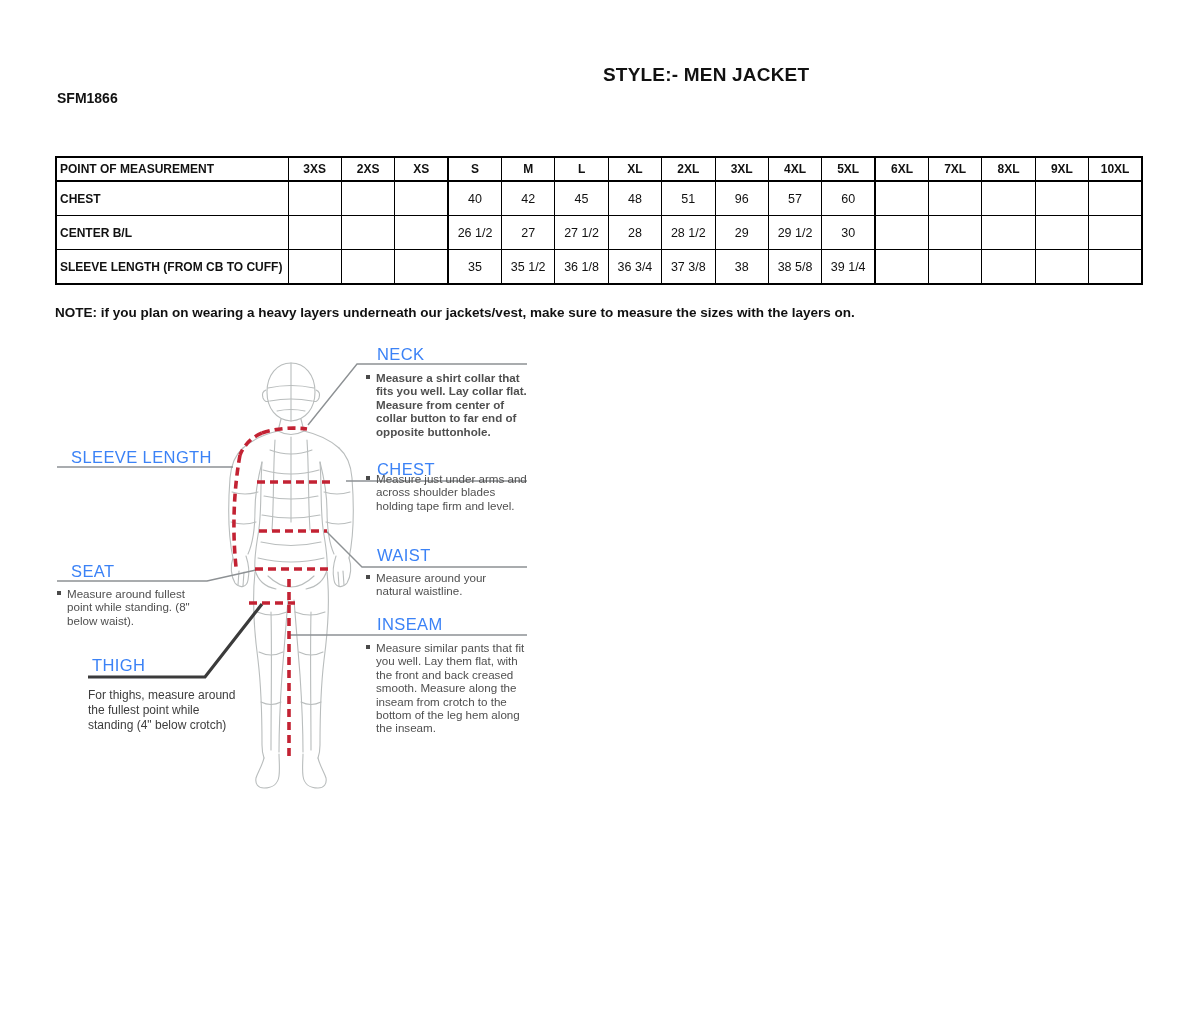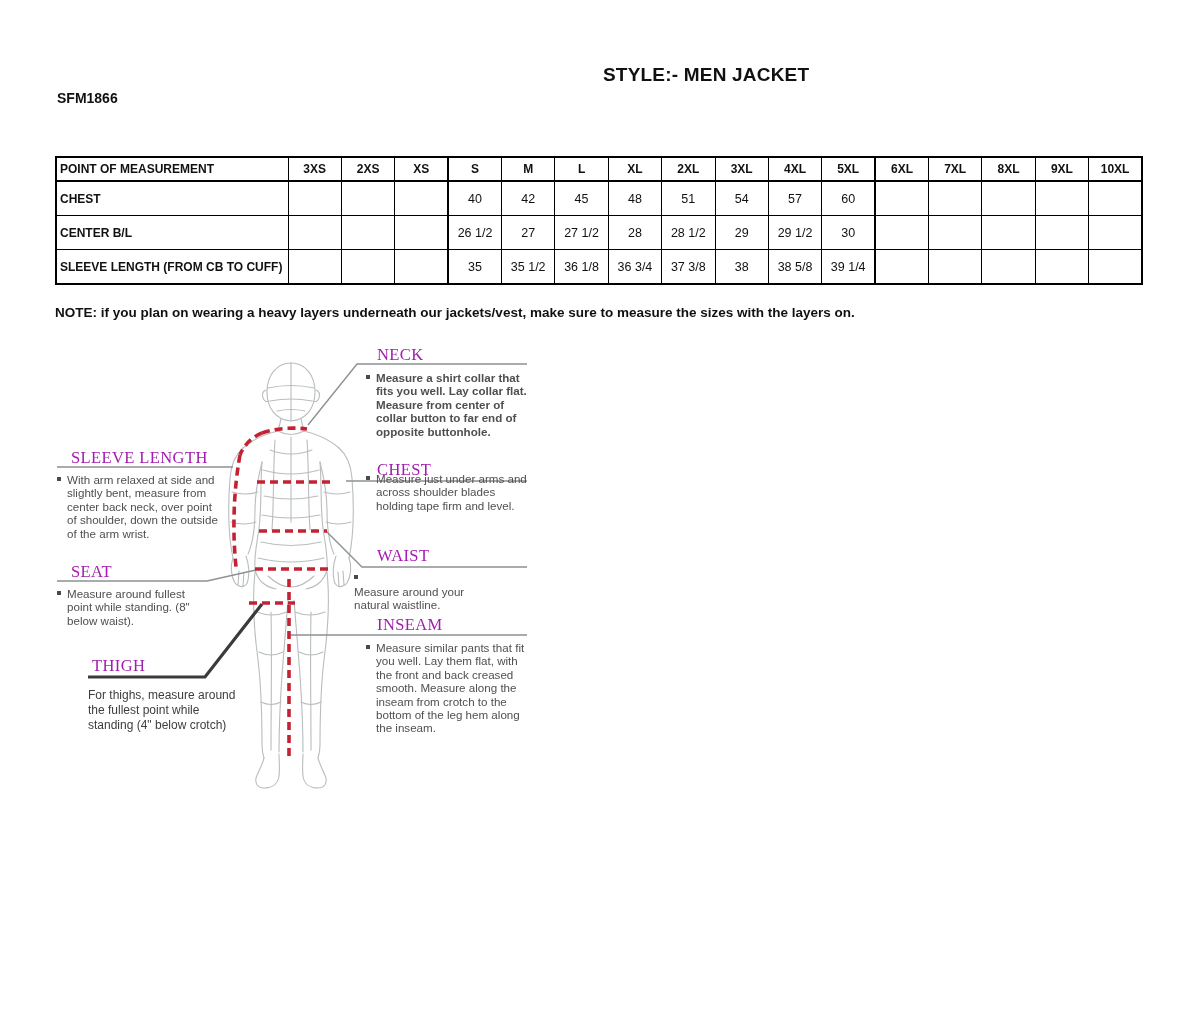--- a/index.html
+++ b/index.html
@@ -19,21 +19,21 @@
   .size-table .rowlabel { text-align:left; font-weight:bold; padding-left:3px; font-size:12px; }
   .size-table .b2l { border-left-width:2px; }
   col.c-pom { width:232px; }
 
   .diagram-svg { position:absolute; left:0; top:0; pointer-events:none; }
   .fig  { stroke:var(--figure-outline,#b9bdbd); fill:none; stroke-width:1.1; stroke-linecap:round; }
   .meas { stroke:var(--measure-line,#c32233);  fill:none; stroke-width:3.6; stroke-dasharray:8 5; }
   .lead { stroke:var(--leader-line,#8d9194);   fill:none; stroke-width:1.4; }
   .lead-dark { stroke:var(--thigh-leader,#3b3b3b); fill:none; stroke-width:3.2; }
 
-  .h-label { position:absolute; font-size:16.5px; color:#a21caf; letter-spacing:.4px;font-family:Liberation Serif, serif; }
+  .h-label { position:absolute; font-size:16.5px; color:#3b82f6; letter-spacing:.4px; }
   .anno { position:absolute; display:flex; gap:6px; font-size:11.6px; line-height:13.4px; color:#4f4f4f; }
   .anno .bullet { width:4px; height:4px; background:#4a4a4a; margin-top:4px; flex:none; }
   .anno.plain { color:#3d3d3d; font-size:12px; line-height:15px; }
   .anno .t { display:block; }
 </style>
 </head>
 <body>
 
 <div class="page">
 
@@ -85,21 +85,21 @@
       <tr>
         <td class="rowlabel">CHEST</td>
         <td></td>
         <td></td>
         <td></td>
         <td class="b2l">40</td>
         <td>42</td>
         <td>45</td>
         <td>48</td>
         <td>51</td>
-        <td>54</td>
+        <td>96</td>
         <td>57</td>
         <td>60</td>
         <td class="b2l"></td>
         <td></td>
         <td></td>
         <td></td>
         <td></td>
       </tr>
       <tr>
         <td class="rowlabel">CENTER B/L</td>
@@ -233,39 +233,35 @@
     </g>
   </svg>
 
   <div class="h-label" style="left:377px; top:345px;">NECK</div>
   <div class="anno" style="left:366px; top:371px; width:162px;font-weight:bold;">
     <span class="bullet"></span>
     <span class="t">Measure a shirt collar that fits you well. Lay collar flat. Measure from center of collar button to far end of opposite buttonhole.</span>
   </div>
 
   <div class="h-label" style="left:71px; top:448px;text-align:center;">SLEEVE LENGTH</div>
-  <div class="anno" style="left:57px; top:473px; width:164px;">
-    <span class="bullet"></span>
-    <span class="t">With arm relaxed at side and slightly bent, measure from center back neck, over point of shoulder, down the outside of the arm wrist.</span>
-  </div>
 
   <div class="h-label" style="left:377px; top:460px;">CHEST</div>
   <div class="anno" style="left:366px; top:472px; width:166px;">
     <span class="bullet"></span>
     <span class="t">Measure just under arms and across shoulder blades holding tape firm and level.</span>
   </div>
 
   <div class="h-label" style="left:71px; top:562px;">SEAT</div>
   <div class="anno" style="left:57px; top:587px; width:140px;">
     <span class="bullet"></span>
     <span class="t">Measure around fullest point while standing. (8" below waist).</span>
   </div>
 
   <div class="h-label" style="left:377px; top:546px;">WAIST</div>
-  <div class="anno" style="left:354px; top:571px; width:128px;flex-direction:column;">
+  <div class="anno" style="left:366px; top:571px; width:128px;">
     <span class="bullet"></span>
     <span class="t">Measure around your natural waistline.</span>
   </div>
 
   <div class="h-label" style="left:92px; top:656px;">THIGH</div>
   <div class="anno plain" style="left:88px; top:688px; width:152px;">
     <span class="t">For thighs, measure around the fullest point while standing (4" below crotch)</span>
   </div>
 
   <div class="h-label" style="left:377px; top:615px;">INSEAM</div>

